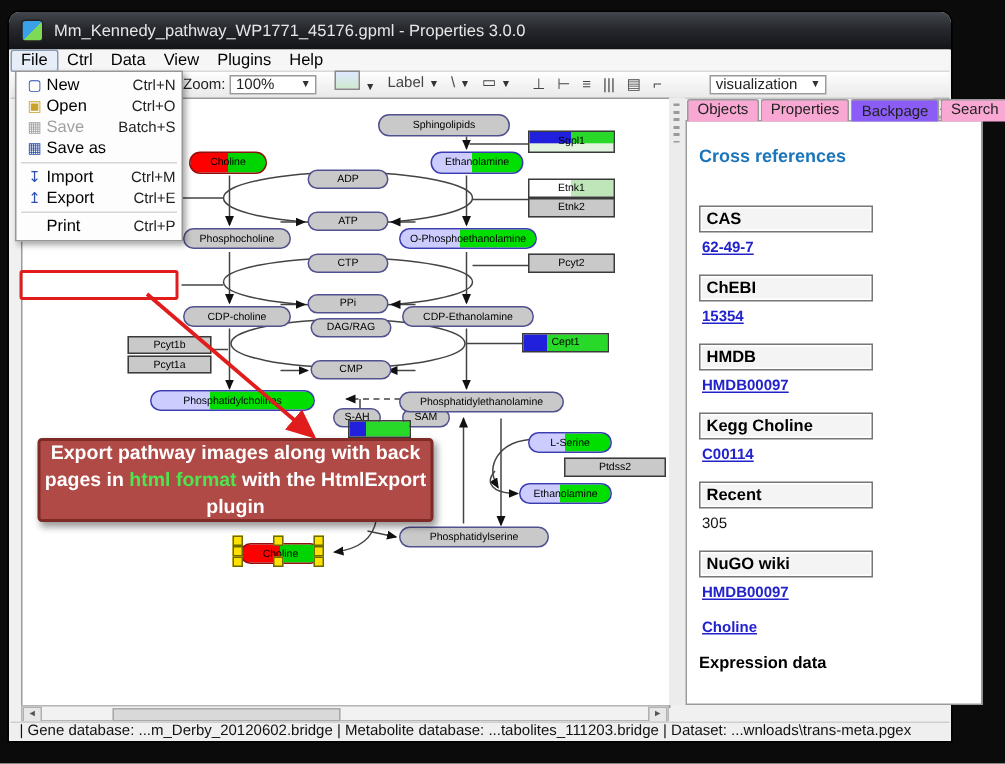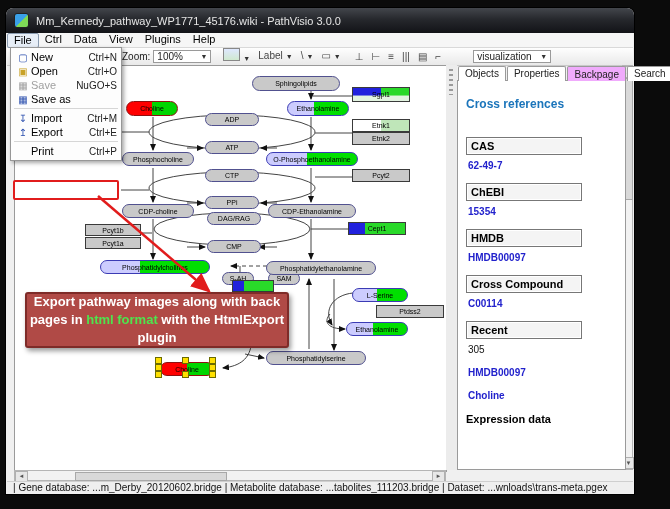--- a/index.html
+++ b/index.html
@@ -7,21 +7,21 @@
        font-family:"Liberation Sans",sans-serif;-webkit-font-smoothing:antialiased}
   
   .window{position:absolute;left:6px;top:8px;width:628px;height:486px;background:#f0f0f0;
           border-radius:7px 7px 0 0;box-shadow:0 0 0 1px #000}
   .titlebar{position:absolute;left:6px;top:8px;width:628px;height:25px;border-radius:7px 7px 0 0;
             background:linear-gradient(#43464c,#26282d 45%,#121317);display:flex;align-items:center;
             color:#e6e6e6;font-size:11px;padding-left:8px;box-sizing:border-box}
   .appicon{width:13px;height:13px;border-radius:3px;margin-right:7px;
            background:linear-gradient(135deg,#3aa0e8 0 50%,#7ed957 50% 100%);border:1px solid #222}
   .menubar{position:absolute;left:7px;top:33px;width:626px;height:14px;background:#f6f6f6;
-           display:flex;align-items:flex-start;font-size:11px;border-bottom:1px solid #d9d9d9}
+           display:flex;align-items:center;font-size:11px;border-bottom:1px solid #d9d9d9}
   .menubar span{padding:0 6px;line-height:13px}
   .menubar span.focused{border:1px solid #8a9bb0;background:#e7eef7;border-radius:2px}
   .toolbar{position:absolute;left:7px;top:48px;width:626px;height:17px;
            background:linear-gradient(#fefefe,#e9e9e9);border-bottom:1px solid #c9c9c9;
            display:flex;align-items:center;font-size:10px;color:#222}
   .combo{background:#fff;border:1px solid #9a9a9a;height:13px;display:flex;align-items:center;
          font-size:10px;padding:0 3px;box-sizing:border-box}
   .dd{font-size:7px;color:#333;margin-left:3px}
   .tbtn{color:#444;font-size:10px;margin:0 4px;line-height:14px}
   .tico{width:15px;height:11px;border:1px solid #888;background:linear-gradient(#dfe8ff,#cfe9cf);
@@ -55,30 +55,30 @@
   .fm-sep{height:1px;background:#d6d6d6;margin:2px 3px}
   .fm-red{position:absolute;left:2px;right:2px;height:16px;border:2px solid #e11c1c;border-radius:2px;z-index:21}
   
   .callout{position:absolute;left:25px;top:292px;width:264px;height:56px;background:#b04a46;
            border:2px solid #7e2b28;border-radius:3px;box-shadow:2px 3px 5px rgba(0,0,0,.4);
            z-index:10;display:flex;align-items:center;justify-content:center;text-align:center;
            color:#fff;font-weight:bold;font-size:13px;line-height:18px;padding:2px;box-sizing:border-box}
   .callout .hl{color:#4ee44e}
   
   .tabs{position:absolute;left:458px;top:66px;display:flex;z-index:3;font-size:10px}
-  .tab{border:1px solid #9a9a9a;border-bottom:none;background:#ffffff;padding:1px 6px;
+  .tab{border:1px solid #9a9a9a;border-bottom:none;background:#f9a8d4;padding:1px 6px;
        margin-right:1px;border-radius:2px 2px 0 0;color:#222}
-  .tab.active{background:#f0abfc;position:relative;top:0px;padding-top:2px}
-  .sidepanel{position:absolute;left:457px;top:80px;width:169px;height:390px;background:#fff;
+  .tab.active{background:#8b5cf6;position:relative;top:0px;padding-top:2px}
+  .sidepanel{position:absolute;left:457px;top:80px;width:198px;height:390px;background:#fff;
              border:1px solid #9a9a9a;box-sizing:border-box;overflow:hidden}
   .sp-inner{padding:16px 8px 0 8px}
   .xref-h{color:#1b75bb;font-weight:bold;font-size:12px;margin-bottom:26px}
   .xsec-box{width:106px;border:1px solid #777;background:#f4f4f4;font-weight:bold;font-size:11px;
             padding:2px 4px;margin-bottom:5px;box-shadow:inset 0 0 0 1px #fff}
-  .xsec-val{font-size:10px;font-weight:bold;color:#2222cc;margin:0 0 12px 2px}
+  .xsec-val{font-size:10px;font-weight:bold;color:#2222cc;text-decoration:underline;margin:0 0 12px 2px}
   .xsec-val.plain{color:#111;text-decoration:none;font-weight:normal}
   .expr{font-weight:bold;font-size:11px;color:#000;margin-top:2px}
   
   .splitter{position:absolute;left:446px;top:65px;width:11px;height:405px;background:#ececec}
   .splitter .dots{position:absolute;left:3px;top:4px;width:4px;height:26px;
      background:repeating-linear-gradient(#9a9a9a 0 2px,transparent 2px 5px)}
   .hscroll{position:absolute;left:14px;top:470px;width:432px;height:11px;background:#f2f2f2;
            border:1px solid #b5b5b5;box-sizing:border-box}
   .hthumb{position:absolute;left:60px;top:1px;width:150px;height:7px;background:#d9d9d9;border:1px solid #a8a8a8}
   .sarrow{position:absolute;top:0;width:11px;height:9px;font-size:6px;color:#555;text-align:center;line-height:9px;background:#e7e7e7;border:1px solid #b0b0b0}
@@ -91,21 +91,21 @@
              box-sizing:border-box;border-top:1px solid #cfcfcf;white-space:nowrap;overflow:hidden}
   .annot{position:absolute;left:0;top:0;z-index:30;pointer-events:none}
 </style>
 </head>
 <body>
 
 <div class="window"></div>
 
 <div class="titlebar">
   <div class="appicon"></div>
-  <span>Mm_Kennedy_pathway_WP1771_45176.wiki - PathVisio 3.0.0</span>
+  <span>Mm_Kennedy_pathway_WP1771_45176.gpml - Properties 3.0.0</span>
 </div>
 
 <div class="menubar">
   <span class="focused">File</span>
   <span>Ctrl</span>
   <span>Data</span>
   <span>View</span>
   <span>Plugins</span>
   <span>Help</span>
 </div>
@@ -228,21 +228,21 @@
     <span class="ms">Ctrl+N</span>
   </div>
   <div class="fm-item">
     <span class="mi" style="color:#c9a227">▣</span>
     <span class="ml">Open</span>
     <span class="ms">Ctrl+O</span>
   </div>
   <div class="fm-item disabled">
     <span class="mi">▦</span>
     <span class="ml">Save</span>
-    <span class="ms">NuGO+S</span>
+    <span class="ms">Batch+S</span>
   </div>
   <div class="fm-item">
     <span class="mi">▦</span>
     <span class="ml">Save as</span>
     <span class="ms"></span>
   </div>
   <div class="fm-sep"></div>
   <div class="fm-item">
     <span class="mi">↧</span>
     <span class="ml">Import</span>
@@ -285,24 +285,25 @@
 </div>
 <div class="sidepanel">
   <div class="sp-inner">
     <div class="xref-h">Cross references</div>
     <div class="xsec-box">CAS</div>
     <div class="xsec-val">62-49-7</div>
     <div class="xsec-box">ChEBI</div>
     <div class="xsec-val">15354</div>
     <div class="xsec-box">HMDB</div>
     <div class="xsec-val">HMDB00097</div>
-    <div class="xsec-box">Cross Compound</div>
+    <div class="xsec-box">Kegg Choline</div>
     <div class="xsec-val">C00114</div>
     <div class="xsec-box">Recent</div>
     <div class="xsec-val plain">305</div>
+    <div class="xsec-box">NuGO wiki</div>
     <div class="xsec-val">HMDB00097</div>
     <div class="xsec-val">Choline</div>
     <div class="expr">Expression data</div>
   </div>
 </div>
 
 <div class="statusbar">
   <span>| Gene database: ...m_Derby_20120602.bridge | Metabolite database: ...tabolites_111203.bridge | Dataset: ...wnloads\trans-meta.pgex</span>
 </div>
 

